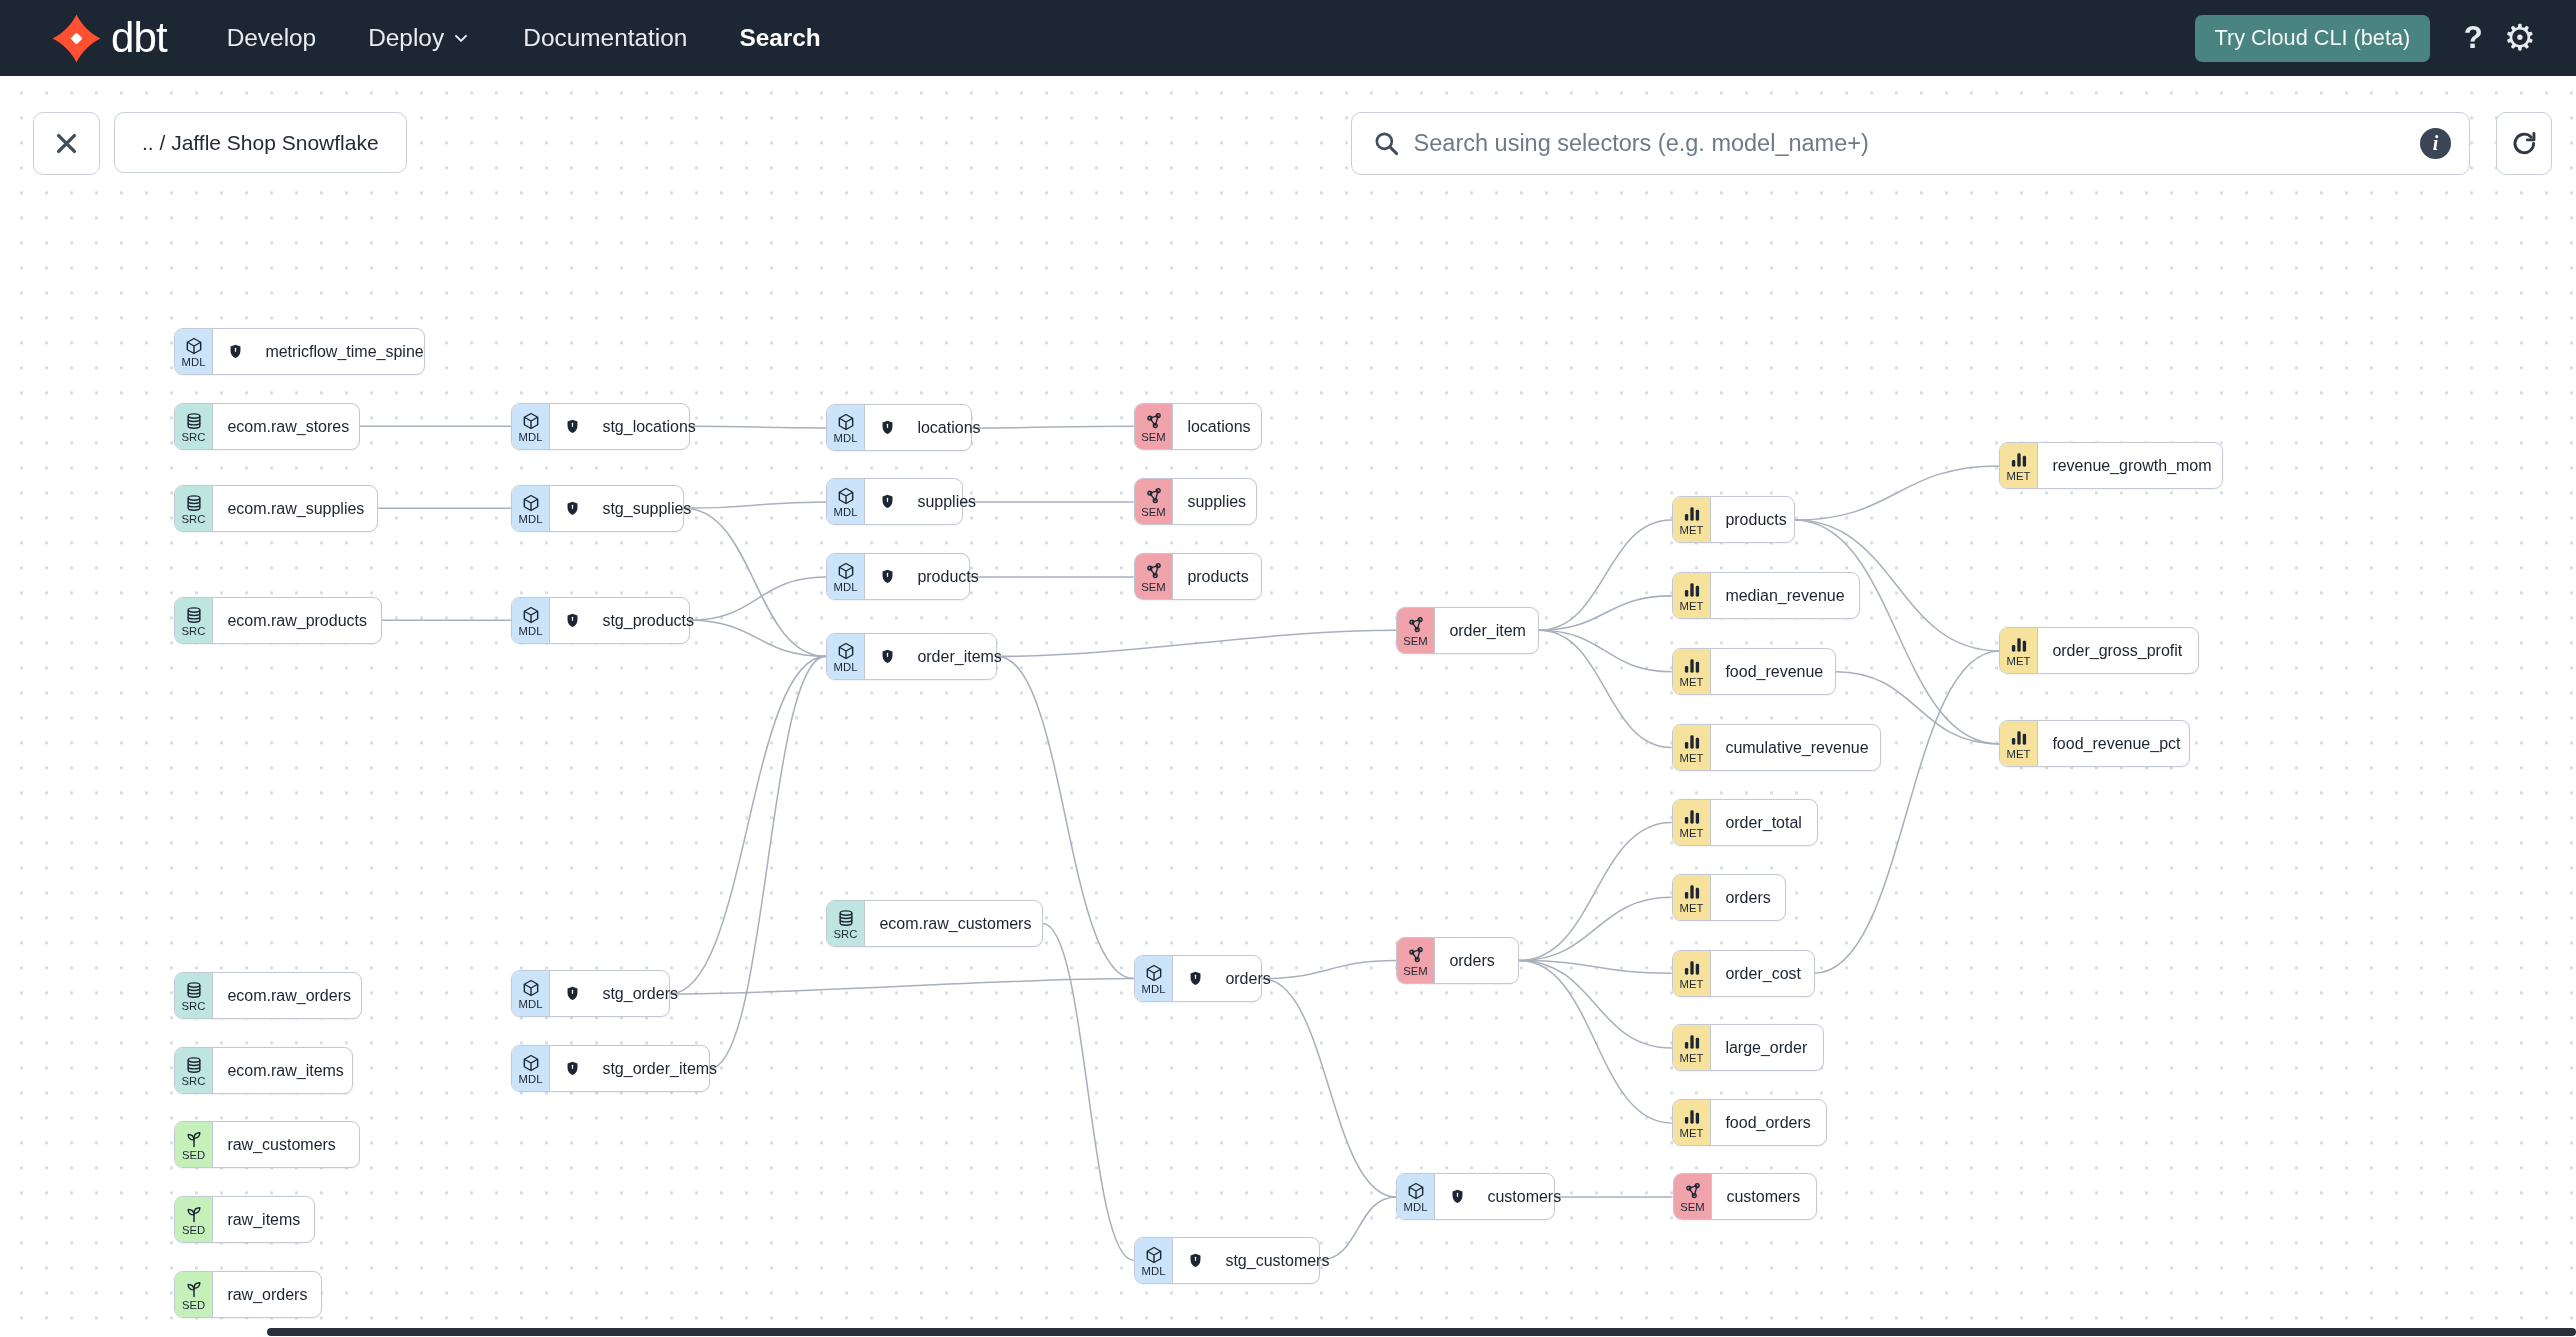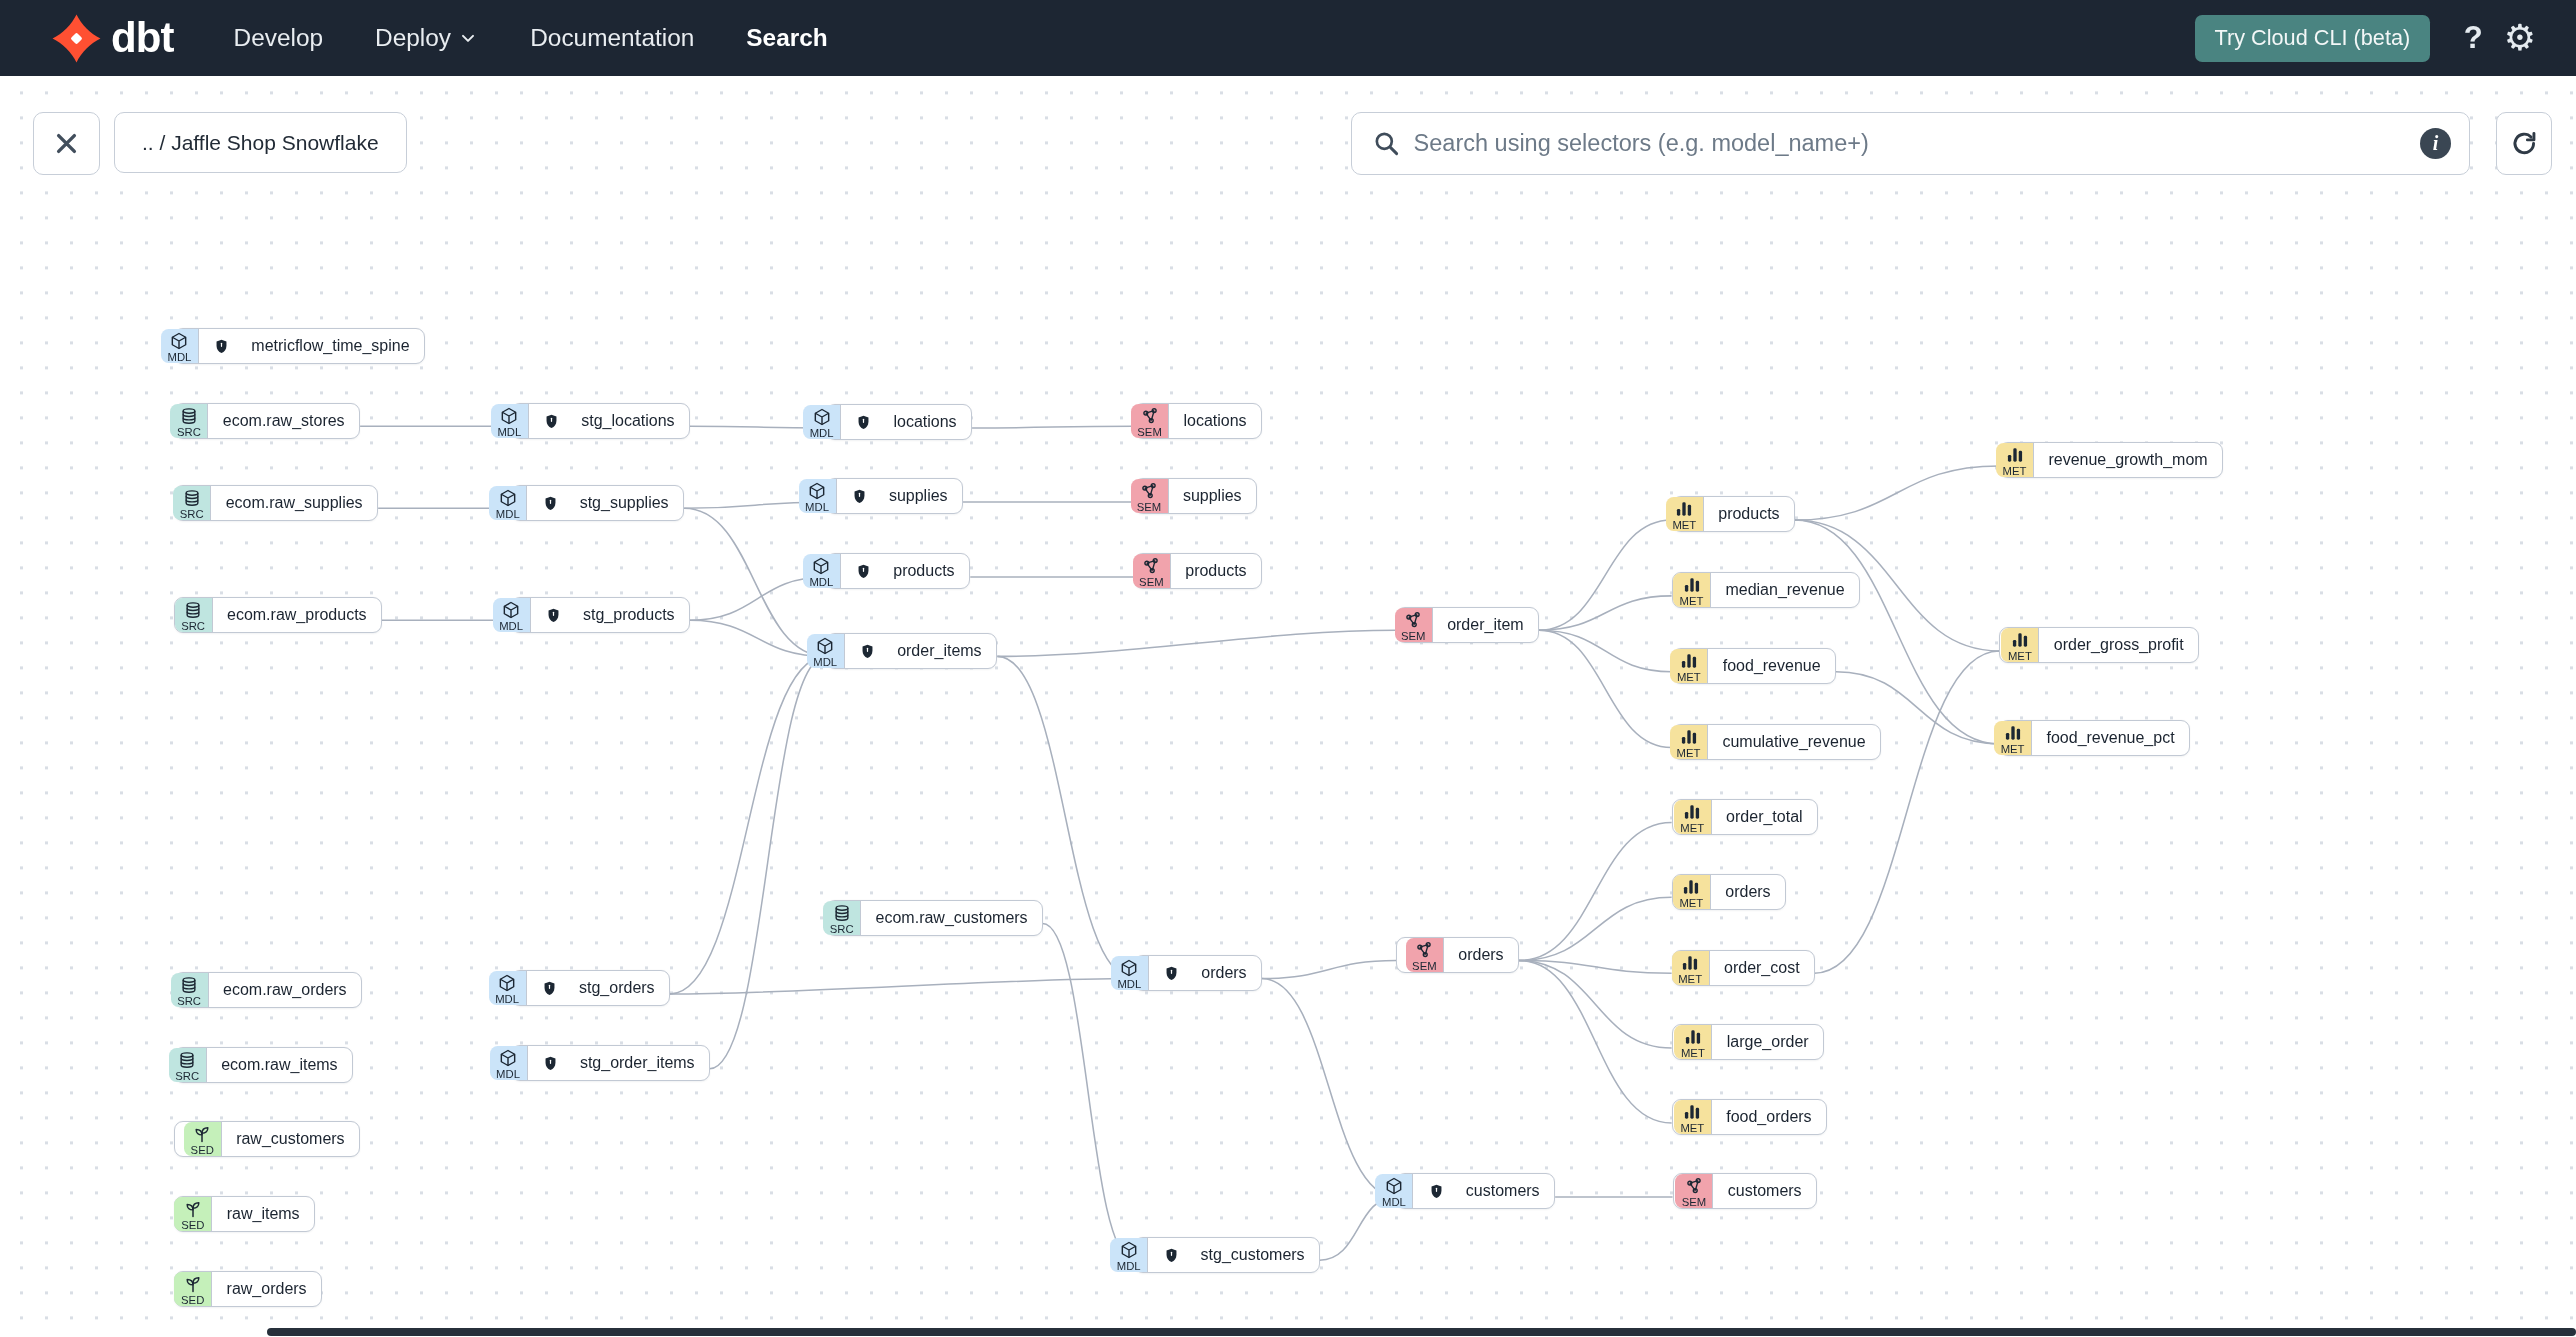--- a/index.html
+++ b/index.html
@@ -12,21 +12,21 @@
     background-size:25px 25px; background-position:9px 5.4px; }
   #edges { position:absolute; left:0; top:0; z-index:1; pointer-events:none; }
   #edges path { fill:none; stroke:#a8b0bd; stroke-width:1.7; }
 
   
   .navbar { position:absolute; left:0; top:0; width:100%; height:76px;
     background:#1d2633; display:flex; align-items:center; padding:0 40px 0 51px;
     z-index:10; }
   .brand { display:flex; align-items:center; gap:9px; }
   .brand svg { width:51px; height:51px; }
-  .brand-name { color:#ffffff; font-size:42px; font-weight:700; letter-spacing:-0.9px; }
+  .brand-name { color:#ffffff; font-size:42px; font-weight:400; letter-spacing:-0.9px; }
   .nav-links { display:flex; align-items:flex-end; gap:52px; margin-left:60px; }
   .nav-link { color:#e9edf1; font-size:24.4px; font-weight:500; display:flex;
     align-items:center; gap:7.2px; cursor:pointer; white-space:nowrap; }
   .nav-link.active { color:#ffffff; font-weight:700; }
   .nav-right { margin-left:auto; display:flex; align-items:center; gap:21px; }
   .cta-btn { background:#4a8481; color:#f3f7f7; font-size:21.7px; font-weight:500;
     border:none; border-radius:7.2px; height:47px; padding:0 20px; cursor:pointer;
     white-space:nowrap; }
   .account { display:flex; align-items:center; gap:12.6px; margin-left:14.4px; }
   .account .folder { width:29px; height:29px; }
@@ -47,23 +47,23 @@
   #searchbar input { flex:1; border:none; outline:none; font-size:23.5px;
     color:#333f4c; background:transparent; font-family:"Liberation Sans",sans-serif; }
   #searchbar input::placeholder { color:#6d7a88; }
   .info-circle { width:31px; height:31px; border-radius:50%; background:#3a4653;
     color:#fff; display:flex; align-items:center; justify-content:center;
     font-family:"Liberation Serif", serif; font-style:italic; font-weight:700;
     font-size:20px; flex:0 0 auto; }
   #refresh-btn { left:2496px; top:112px; width:56px; height:63px; justify-content:center; cursor:pointer; }
 
   
-  .node { position:absolute; height:36px; background:#ffffff;
+  .node { position:absolute; height:47px; background:#ffffff;
     border:1.4px solid #c2c9d4; border-radius:9px; display:flex; align-items:stretch;
-    z-index:2; box-shadow:0 0.9px 1.8px rgba(20,30,45,0.06); cursor:pointer;justify-content:flex-end; }
+    z-index:2; box-shadow:0 0.9px 1.8px rgba(20,30,45,0.06); cursor:pointer; }
   .badge { width:38px; flex:0 0 38px; border-right:1.4px solid #c2c9d4;
     border-radius:7.7px 0 0 7.7px; display:flex; flex-direction:column;
     align-items:center; justify-content:center; padding-top:1.8px; }
   .badge svg { width:20px; height:20px; }
   .badge-label { font-size:11.3px; font-weight:500; color:#1c2733; letter-spacing:0; margin-top:0px; }
   .nlabel { display:flex; align-items:center; gap:21px; padding:0 14.4px; white-space:nowrap;
     font-size:16px; color:#1b2430; }
   .nlabel .shield { width:17px; height:17px; flex:0 0 auto; }
 
   

